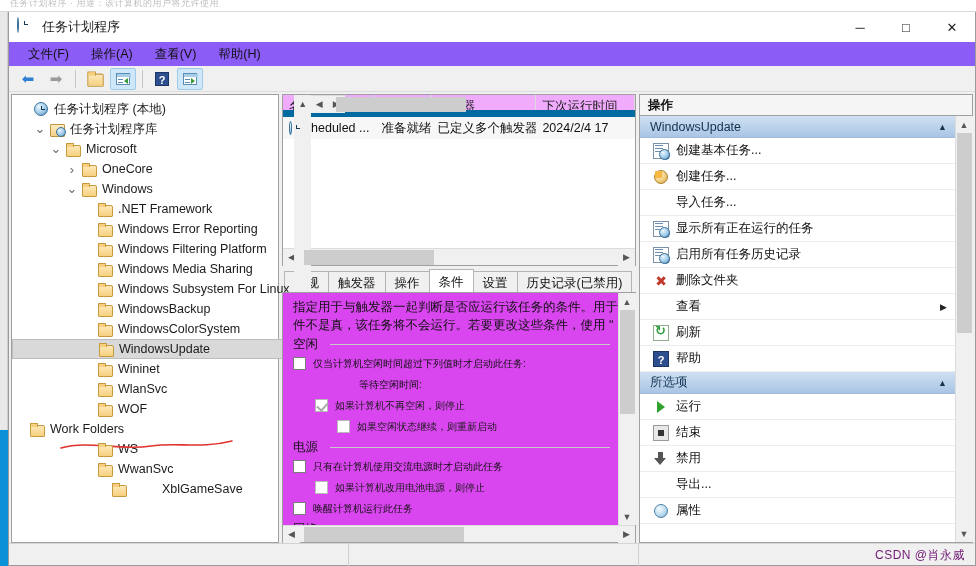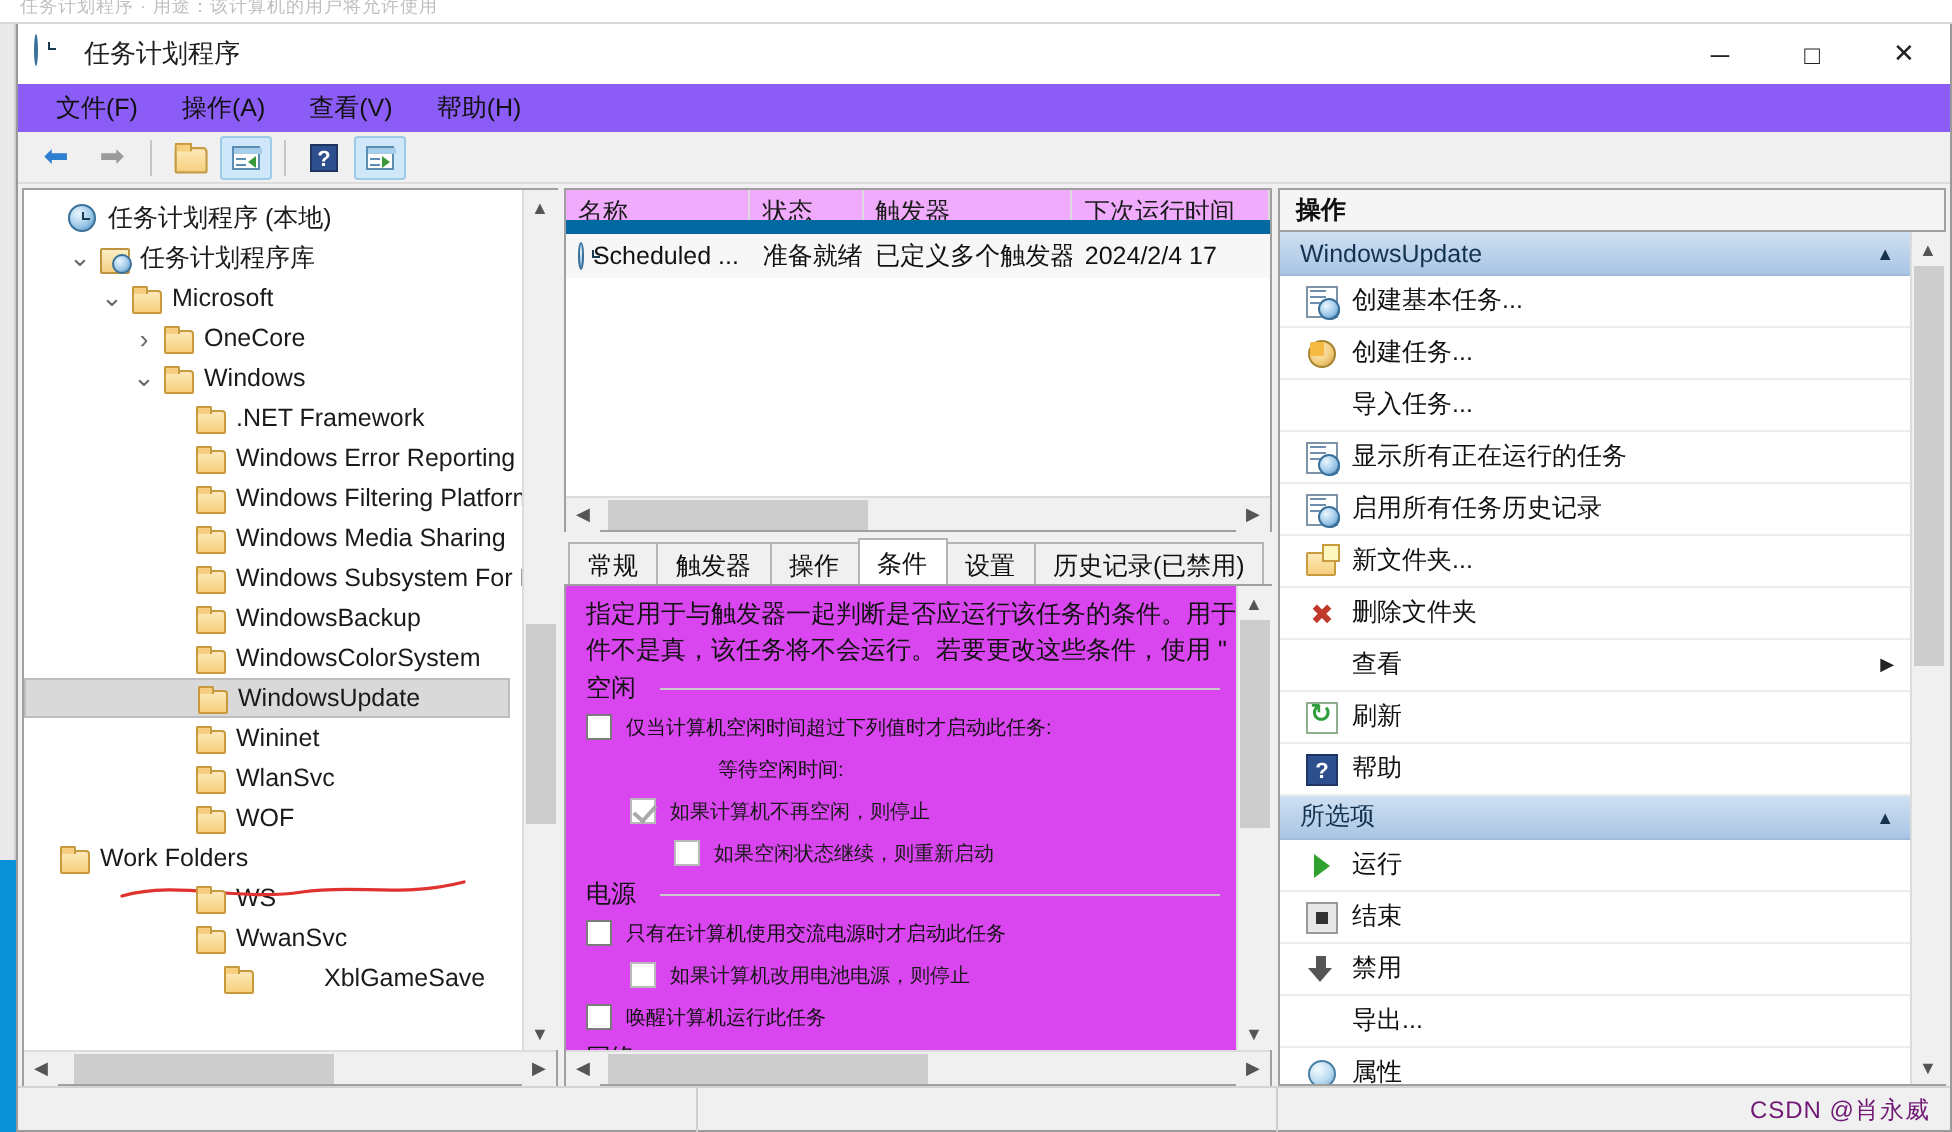--- a/index.html
+++ b/index.html
@@ -60,21 +60,21 @@
   .tbtn.hl { background:#cfe8f9; border-color:#9fcbe8; }
   .tsep { width:1px; height:18px; background:#c6c6c6; margin:0 4px; }
 
   
   .body { flex:1 1 auto; display:flex; padding:0; background:#f0f0f0; min-height:0; }
 
   
   .tree-pane {
     width:268px; flex:0 0 268px; background:#fff;
     border:1px solid #a0a0a0; margin:2px 0 0 2px;
-    display:flex; flex-direction:column; min-height:0; position:relative;
+    display:flex; flex-direction:row; min-height:0; position:relative;
   }
   .tree-scroll-area { flex:1 1 auto; display:flex; min-height:0; }
   .tree-inner { flex:1 1 auto; overflow:hidden; padding:4px 0 0 0; position:relative; }
   .tnode { display:flex; align-items:center; height:20px; white-space:nowrap; font-size:12.5px;
            color:#1a1a1a; padding-right:4px; }
   .tnode.sel { background:#d9d9d9; border:1px solid #bdbdbd; margin-right:6px; height:20px;}
   .twist { width:16px; flex:0 0 16px; display:flex; align-items:center; justify-content:center;
            color:#6a6a6a; font-size:9px; }
   .ticon { width:18px; flex:0 0 18px; display:flex; align-items:center; justify-content:center; }
   .tlabel { margin-left:4px; }
@@ -567,26 +567,20 @@
                 <span class="aicon">
                   <span class="ic ic-doc" style="background: rgb(255, 255, 255); border: 1px solid rgb(125, 147, 168);">
                     <span style="position: absolute; left: 1px; top: 1px; width: 8px; height: 1px; background: rgb(111, 143, 176); box-shadow: rgb(111, 143, 176) 0px 3px 0px, rgb(111, 143, 176) 0px 6px 0px;"></span>
                     <span style="position: absolute; right: -2px; bottom: -2px; width: 9px; height: 9px; border-radius: 50%; background: radial-gradient(circle at 35% 32%, rgb(255, 246, 207), rgb(240, 201, 119) 60%, rgb(199, 154, 62)); border: 1px solid rgb(57, 113, 155);"></span>
                   </span>
                 </span>
                 <span class="alabel">启用所有任务历史记录</span>
               </div>
               <div class="act-item">
                 <span class="aicon">
-                  <span class="ic ic-newfolder"></span>
-                </span>
-                <span class="alabel">新文件夹...</span>
-              </div>
-              <div class="act-item">
-                <span class="aicon">
                   <span class="ic ic-x">✖</span>
                 </span>
                 <span class="alabel">删除文件夹</span>
               </div>
               <div class="act-item">
                 <span class="aicon"></span>
                 <span class="alabel">查看</span>
                 <span class="amore">▶</span>
               </div>
               <div class="act-item">

